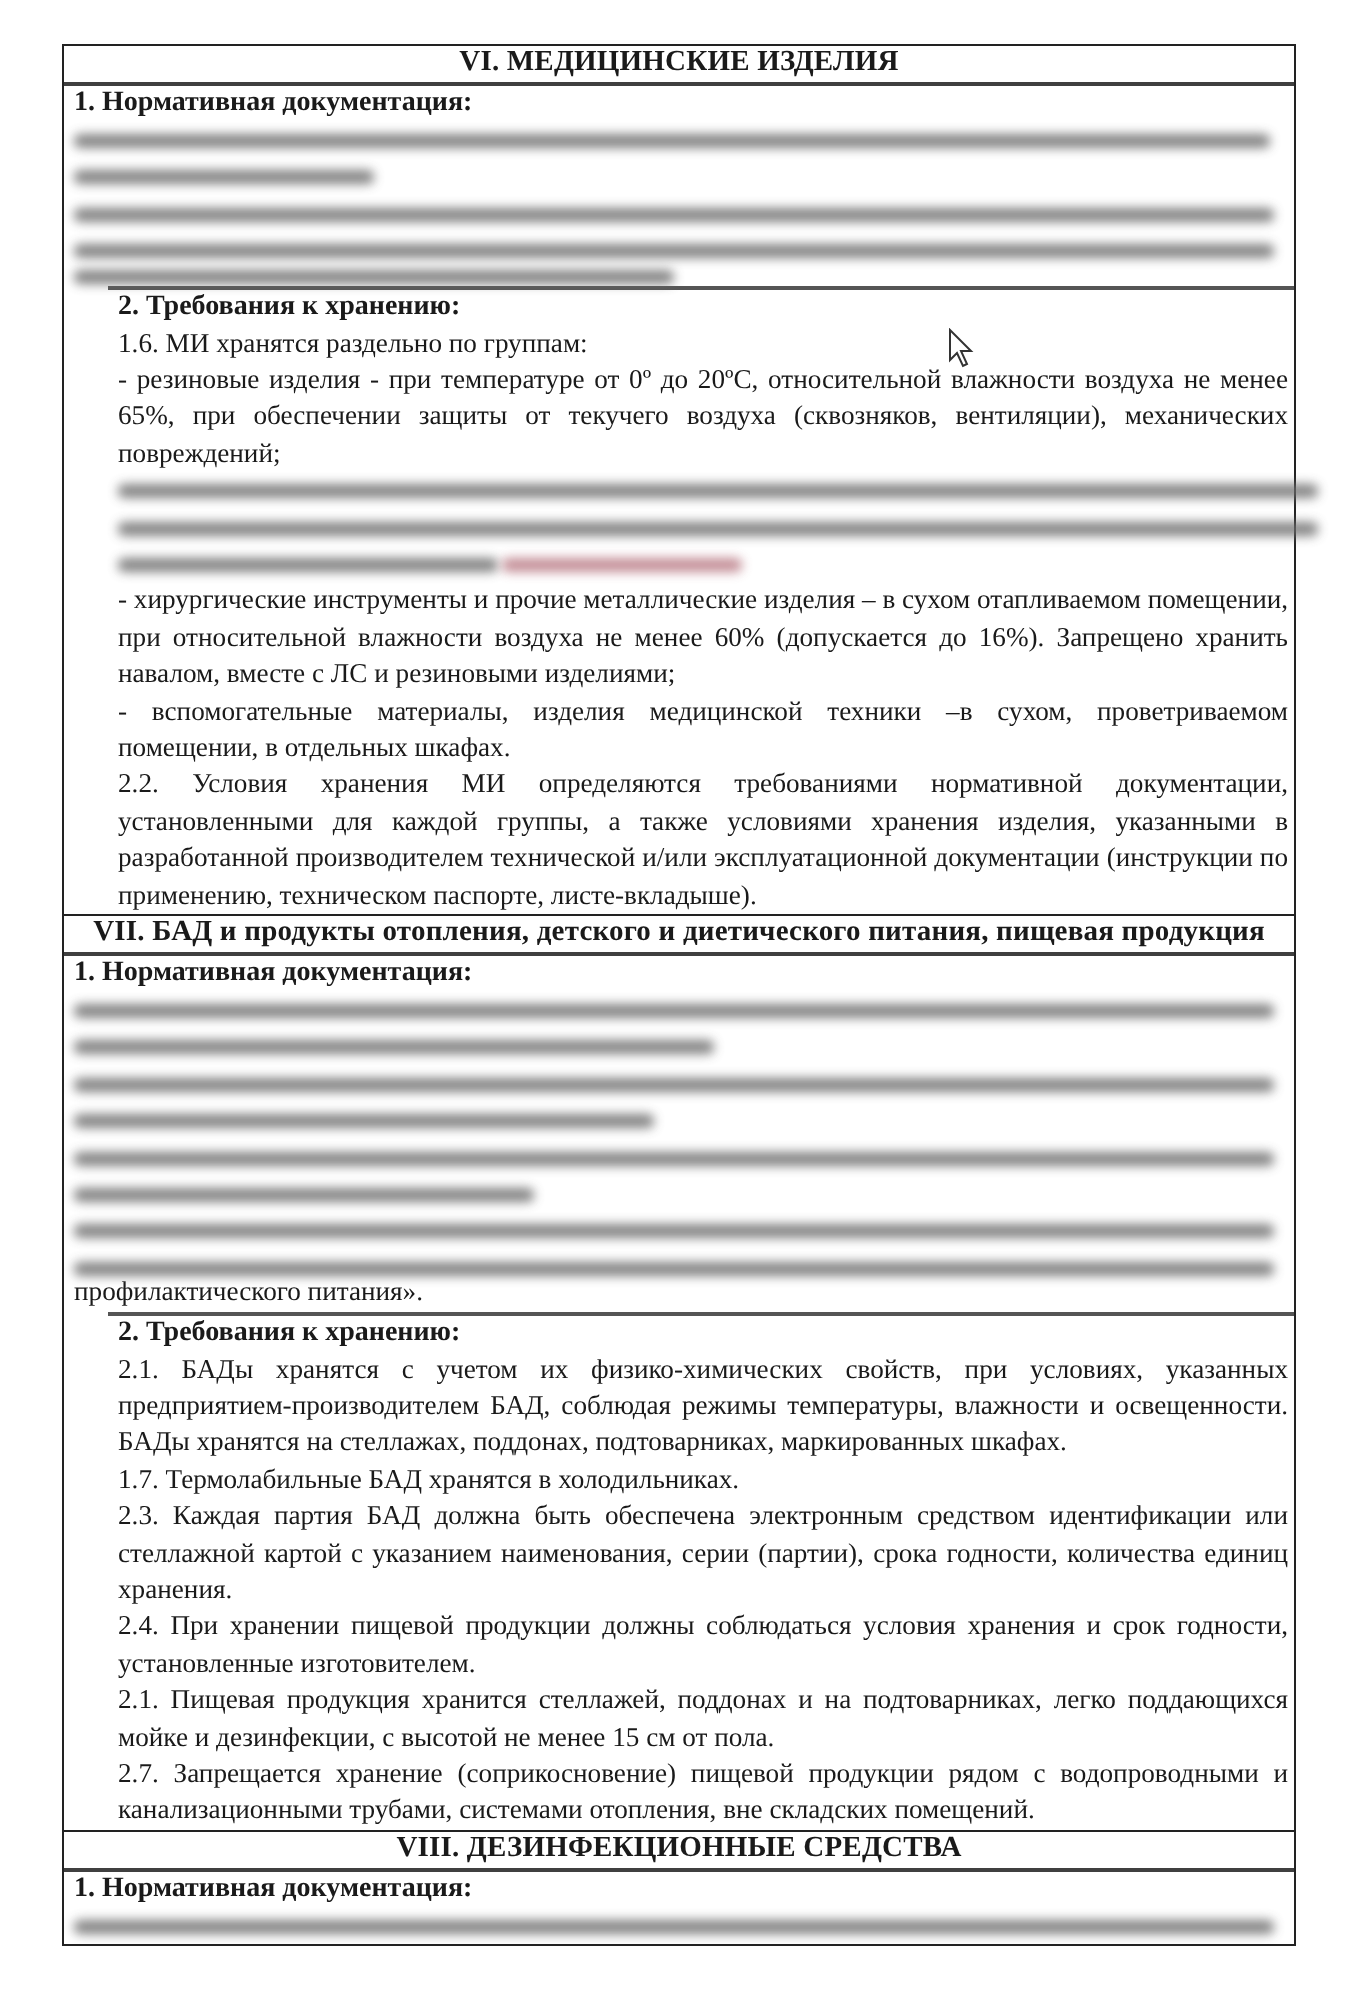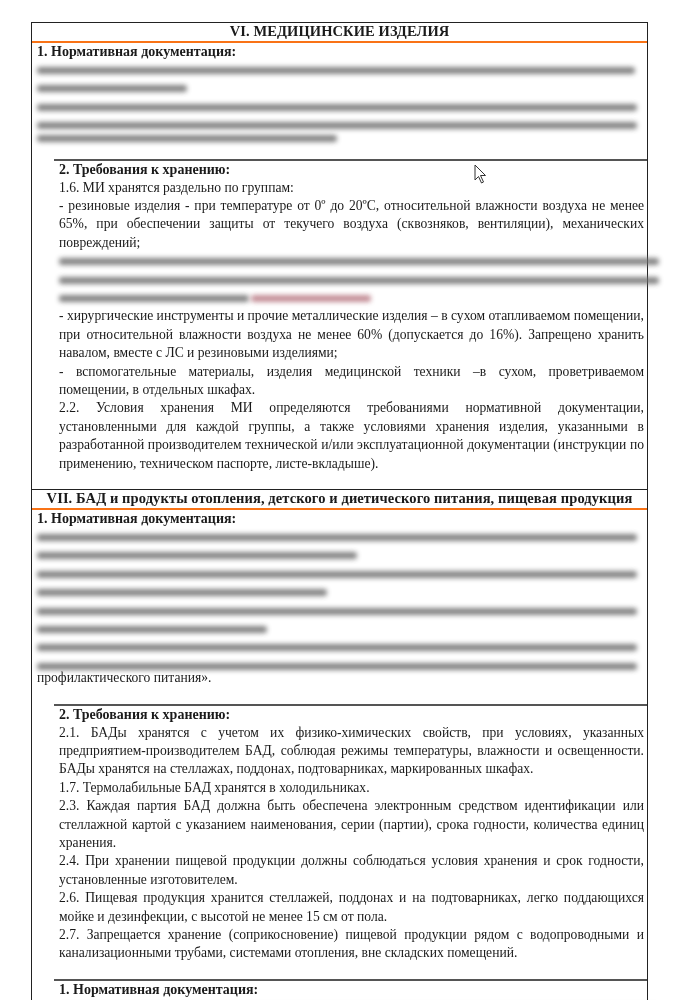--- a/index.html
+++ b/index.html
@@ -1,22 +1,22 @@
 <!DOCTYPE html>
 <html><head>
 <meta charset="utf-8">
 <style>
   html, body { margin:0; padding:0; background:#fff; }
   body { width:677px; height:1000px; position:relative; overflow:hidden;
          font-family:"Liberation Serif", "DejaVu Serif", serif; color:#1a1a1a; }
   .frame { position:absolute; left:31px; top:22px; width:615px; border:1.5px solid #222; }
   .sec-title { text-align:center; font-weight:bold; font-size:14.5px; line-height:17px;
-               height:18px; border-bottom:2px solid #f97316; letter-spacing:0.1px; }
+               height:18px; border-bottom:2px solid #404040; letter-spacing:0.1px; }
   .sec-title.top-border { border-top:1.5px solid #222; }
-  .cell { padding:0 3px 16px 5px; font-size:13.6px; line-height:18.4px; text-align:justify; }
+  .cell { padding:0 3px 0 5px; font-size:13.6px; line-height:18.4px; text-align:justify; }
   .cell + .cell, .cell.bordered { border-top:2px solid #555;margin-left:22px; }
   .sub-h { font-weight:bold; font-size:14px; line-height:18px; }
   .p { margin:0; }
   .blur-line { display:block; height:18.4px; position:relative; }
   .blur-line span { position:absolute; top:6px; height:7px; background:#6d6d6d; border-radius:3px; filter:blur(2.6px); opacity:0.85; }
   .pink { background:#b97a84 !important; }
   .cursor { position:absolute; left:474px; top:164px; width:14px; height:20px; }
 </style>
 </head>
 <body>
@@ -95,24 +95,25 @@
         </span>
     </div>
     <p class="p" style="margin-top:-6px">профилактического питания».</p>
   </div>
   <div class="cell bordered">
     <div class="sub-h">2. Требования к хранению:</div>
     <p class="p">2.1. БАДы хранятся с учетом их физико-химических свойств, при условиях, указанных предприятием-производителем БАД, соблюдая режимы температуры, влажности и освещенности. БАДы хранятся на стеллажах, поддонах, подтоварниках, маркированных шкафах.</p>
     <p class="p">1.7. Термолабильные БАД хранятся в холодильниках.</p>
     <p class="p">2.3. Каждая партия БАД должна быть обеспечена электронным средством идентификации или стеллажной картой с указанием наименования, серии (партии), срока годности, количества единиц хранения.</p>
     <p class="p">2.4. При хранении пищевой продукции должны соблюдаться условия хранения и срок годности, установленные изготовителем.</p>
-    <p class="p">2.6. Пищевая продукция хранится стеллажей, поддонах и на подтоварниках, легко поддающихся мойке и дезинфекции, с высотой не менее 15 см от пола.</p>
+    <p class="p">2.1. Пищевая продукция хранится стеллажей, поддонах и на подтоварниках, легко поддающихся мойке и дезинфекции, с высотой не менее 15 см от пола.</p>
     <p class="p">2.7. Запрещается хранение (соприкосновение) пищевой продукции рядом с водопроводными и канализационными трубами, системами отопления, вне складских помещений.</p>
   </div>
 
+  <div class="sec-title top-border">VIII.  ДЕЗИНФЕКЦИОННЫЕ СРЕДСТВА</div>
   <div class="cell">
     <div class="sub-h">1. Нормативная документация:</div>
     <div>
       <span class="blur-line">
           <span style="left:0;width:600px"></span>
         </span>
 
     </div>
 
   </div>

